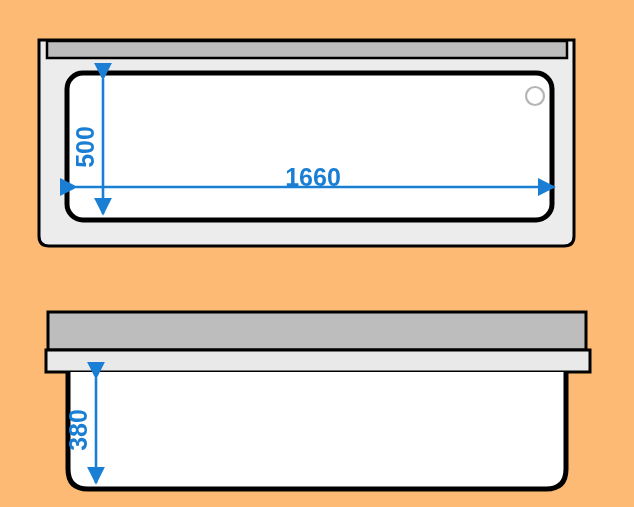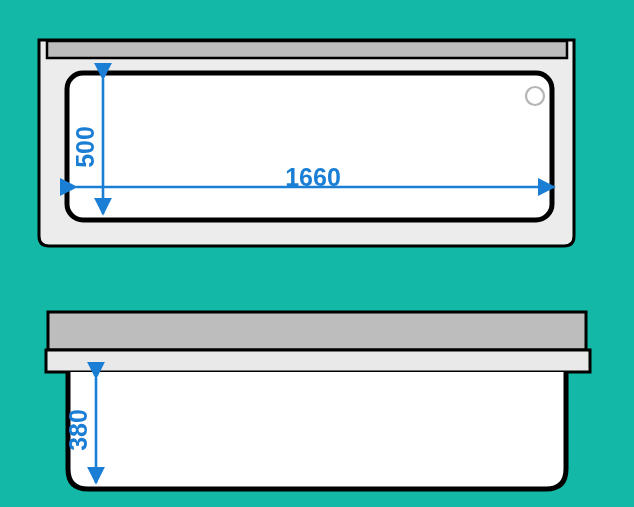--- a/index.html
+++ b/index.html
@@ -10,21 +10,21 @@
   body {
     width: 634px;
     height: 507px;
     font-family: "Liberation Sans", sans-serif;
     overflow: hidden;
   }
   #drawing-root {
     position: relative;
     width: 634px;
     height: 507px;
-    background: #14b8a6;
+    background: #fdba74;
   }
   #tech-svg {
     display: block;
     width: 634px;
     height: 507px;
   }
   .dim-text {
     font-family: "Liberation Sans", sans-serif;
     font-weight: bold;
     font-size: 25px;

